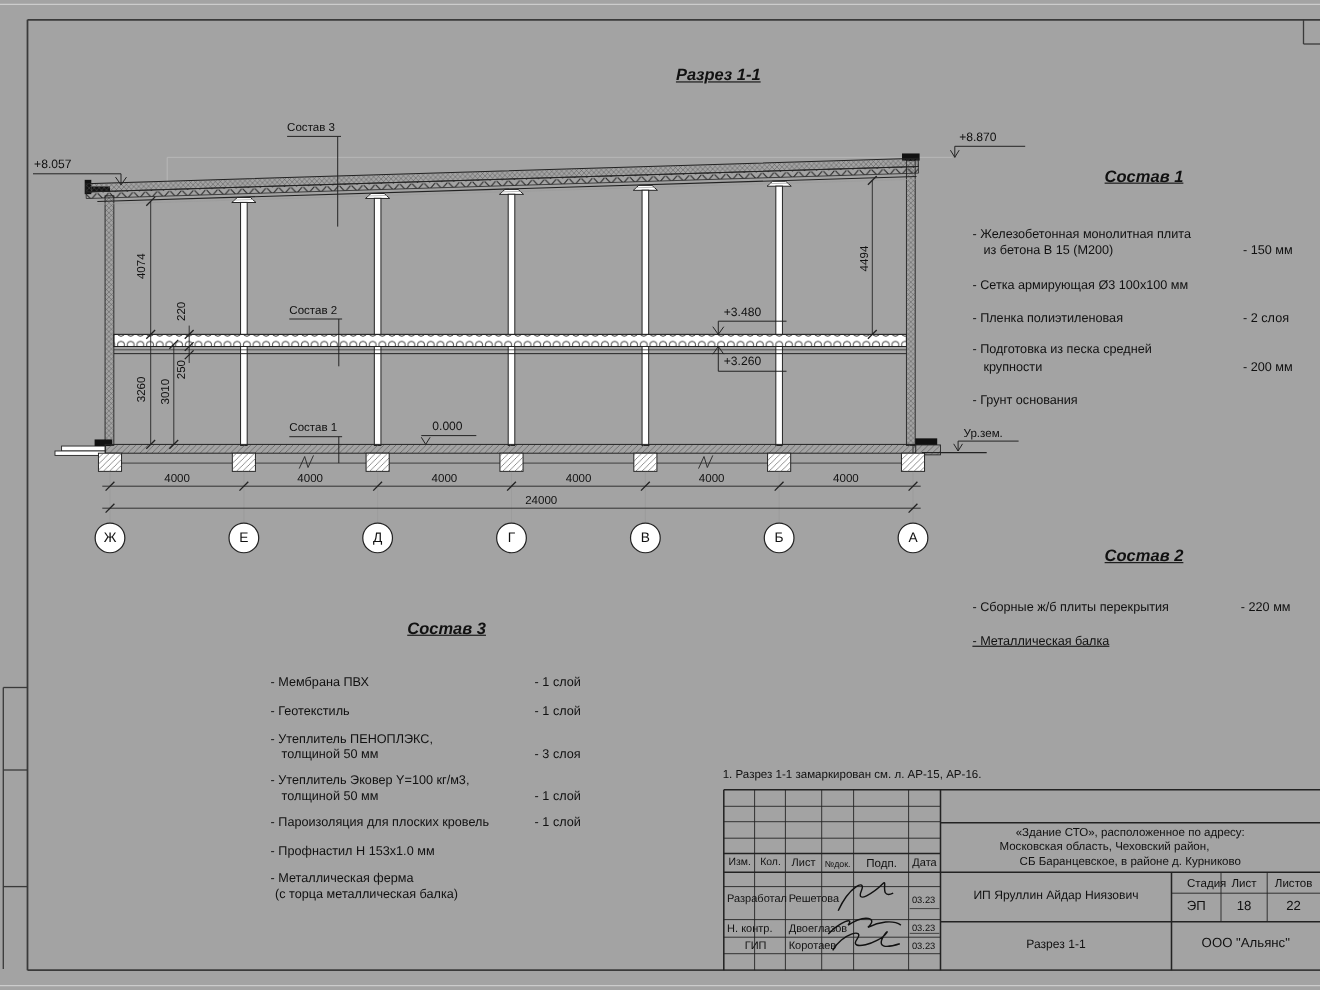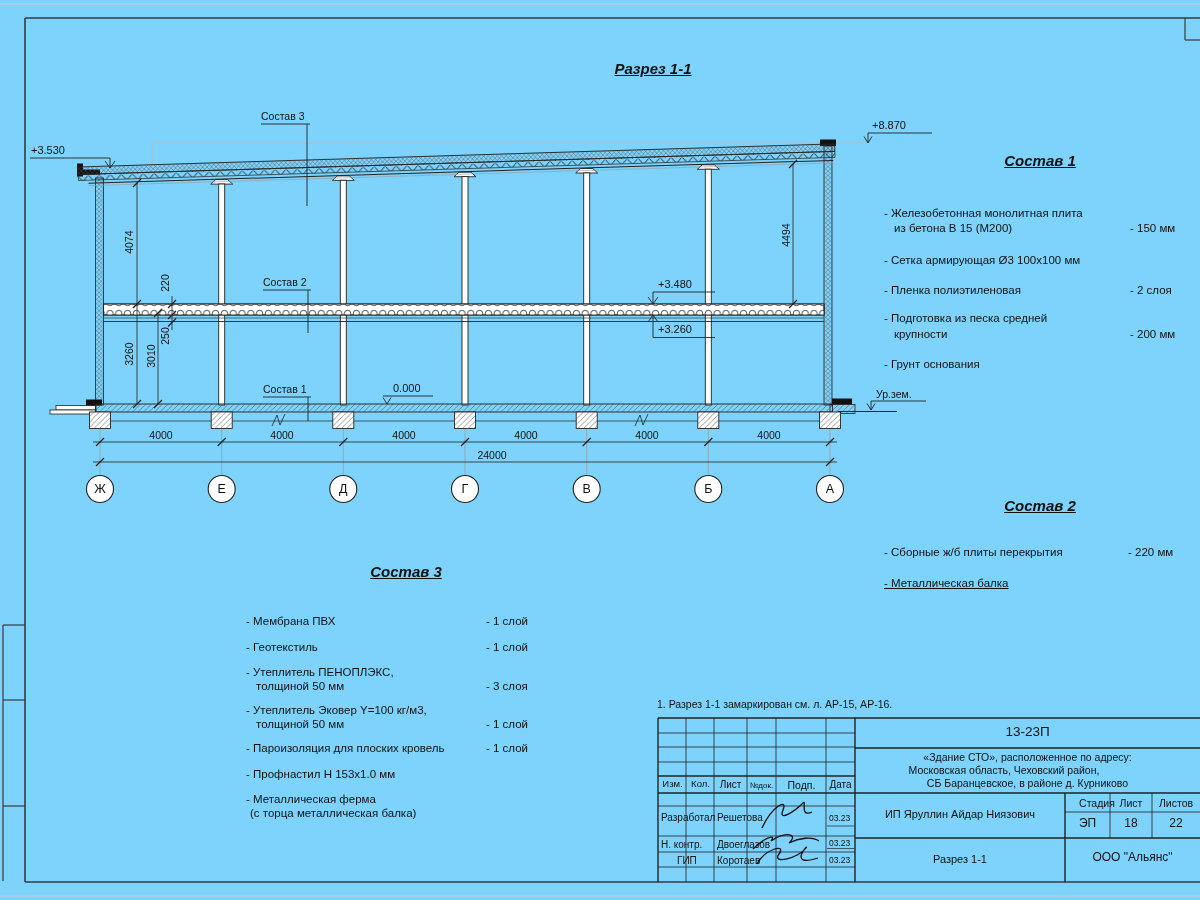--- a/index.html
+++ b/index.html
@@ -1,16 +1,16 @@
 <!DOCTYPE html>
 <html><head>
 <meta charset="utf-8">
 <style>
   html,body{margin:0;padding:0;background:#e8e8e8;}
-  .page{position:relative;width:1200px;height:900px;background:#7dd3fc;overflow:hidden;
+  .page{position:relative;width:1200px;height:900px;background:#a3a3a3;overflow:hidden;
         font-family:"Liberation Sans",sans-serif;color:#111;}
   svg{position:absolute;left:0;top:0;}
   .t{position:absolute;white-space:nowrap;color:#111;line-height:1.15;}
   .c{text-align:center;}
   .hd{font-size:15px;font-style:italic;text-decoration:underline;font-weight:bold;}
   .rot{transform:rotate(-90deg);}
   .li{font-size:11.5px;}
   .tb{font-size:10px;}
 </style>
 </head>
@@ -224,21 +224,21 @@
 
   <g stroke="#111" stroke-width="1.3" fill="none">
     <path d="M762,828 C772,806 788,798 783,810 C778,822 794,812 803,803 C807,799 799,818 812,812"></path>
     <path d="M753,849 C764,838 777,833 771,841 C786,831 799,834 789,843 C799,838 812,836 819,841"></path>
     <path d="M757,864 C765,849 787,843 779,854 C771,865 799,858 806,848 C810,842 786,868 818,858"></path>
   </g>
 </svg>
 
 <span class="t hd c" style="left:598px;top:60px;width:110px;">Разрез 1-1</span>
 
-<span class="t" style="left:31px;top:144px;font-size:11px;">+3.530</span>
+<span class="t" style="left:31px;top:144px;font-size:11px;">+8.057</span>
 <span class="t" style="left:872px;top:119px;font-size:11px;">+8.870</span>
 <span class="t" style="left:658px;top:278px;font-size:11px;">+3.480</span>
 <span class="t" style="left:658px;top:323px;font-size:11px;">+3.260</span>
 <span class="t" style="left:393px;top:382px;font-size:11px;">0.000</span>
 <span class="t" style="left:876px;top:388px;font-size:10.5px;">Ур.зем.</span>
 
 <span class="t rot c" style="left:109px;top:236px;width:40px;font-size:10.5px;">4074</span>
 <span class="t rot c" style="left:109px;top:348px;width:40px;font-size:10.5px;">3260</span>
 <span class="t rot c" style="left:131px;top:350px;width:40px;font-size:10.5px;">3010</span>
 <span class="t rot c" style="left:145px;top:277px;width:40px;font-size:10.5px;">220</span>
@@ -294,21 +294,20 @@
 <span class="t li" style="left:256px;top:718px;">толщиной 50 мм</span>
 <span class="t li" style="left:486px;top:718px;">- 1 слой</span>
 <span class="t li" style="left:246px;top:742px;">- Пароизоляция для плоских кровель</span>
 <span class="t li" style="left:486px;top:742px;">- 1 слой</span>
 <span class="t li" style="left:246px;top:768px;">- Профнастил Н 153х1.0 мм</span>
 <span class="t li" style="left:246px;top:793px;">- Металлическая ферма</span>
 <span class="t li" style="left:250px;top:807px;">(с торца металлическая балка)</span>
 
 <span class="t" style="left:657px;top:698px;font-size:10.5px;">1. Разрез 1-1 замаркирован см. л. АР-15, АР-16.</span>
 
-<span class="t c" style="left:855px;top:724px;width:345px;font-size:13.5px;">13-23П</span>
 <span class="t c" style="left:855px;top:751px;width:345px;font-size:10.5px;">«Здание СТО», расположенное по адресу:</span>
 <span class="t c" style="left:855px;top:764px;width:298px;font-size:10.5px;">Московская область, Чеховский район,</span>
 <span class="t c" style="left:855px;top:777px;width:345px;font-size:10.5px;">СБ Баранцевское, в районе д. Курниково</span>
 
 <span class="t c" style="left:659px;top:779px;width:27px;font-size:9.5px;">Изм.</span>
 <span class="t c" style="left:687px;top:779px;width:27px;font-size:9.5px;">Кол.</span>
 <span class="t c" style="left:714px;top:779px;width:33px;font-size:10px;">Лист</span>
 <span class="t c" style="left:747px;top:781px;width:29px;font-size:8px;">№док.</span>
 <span class="t c" style="left:777px;top:779px;width:49px;font-size:10.5px;">Подп.</span>
 <span class="t c" style="left:826px;top:779px;width:29px;font-size:10px;">Дата</span>

